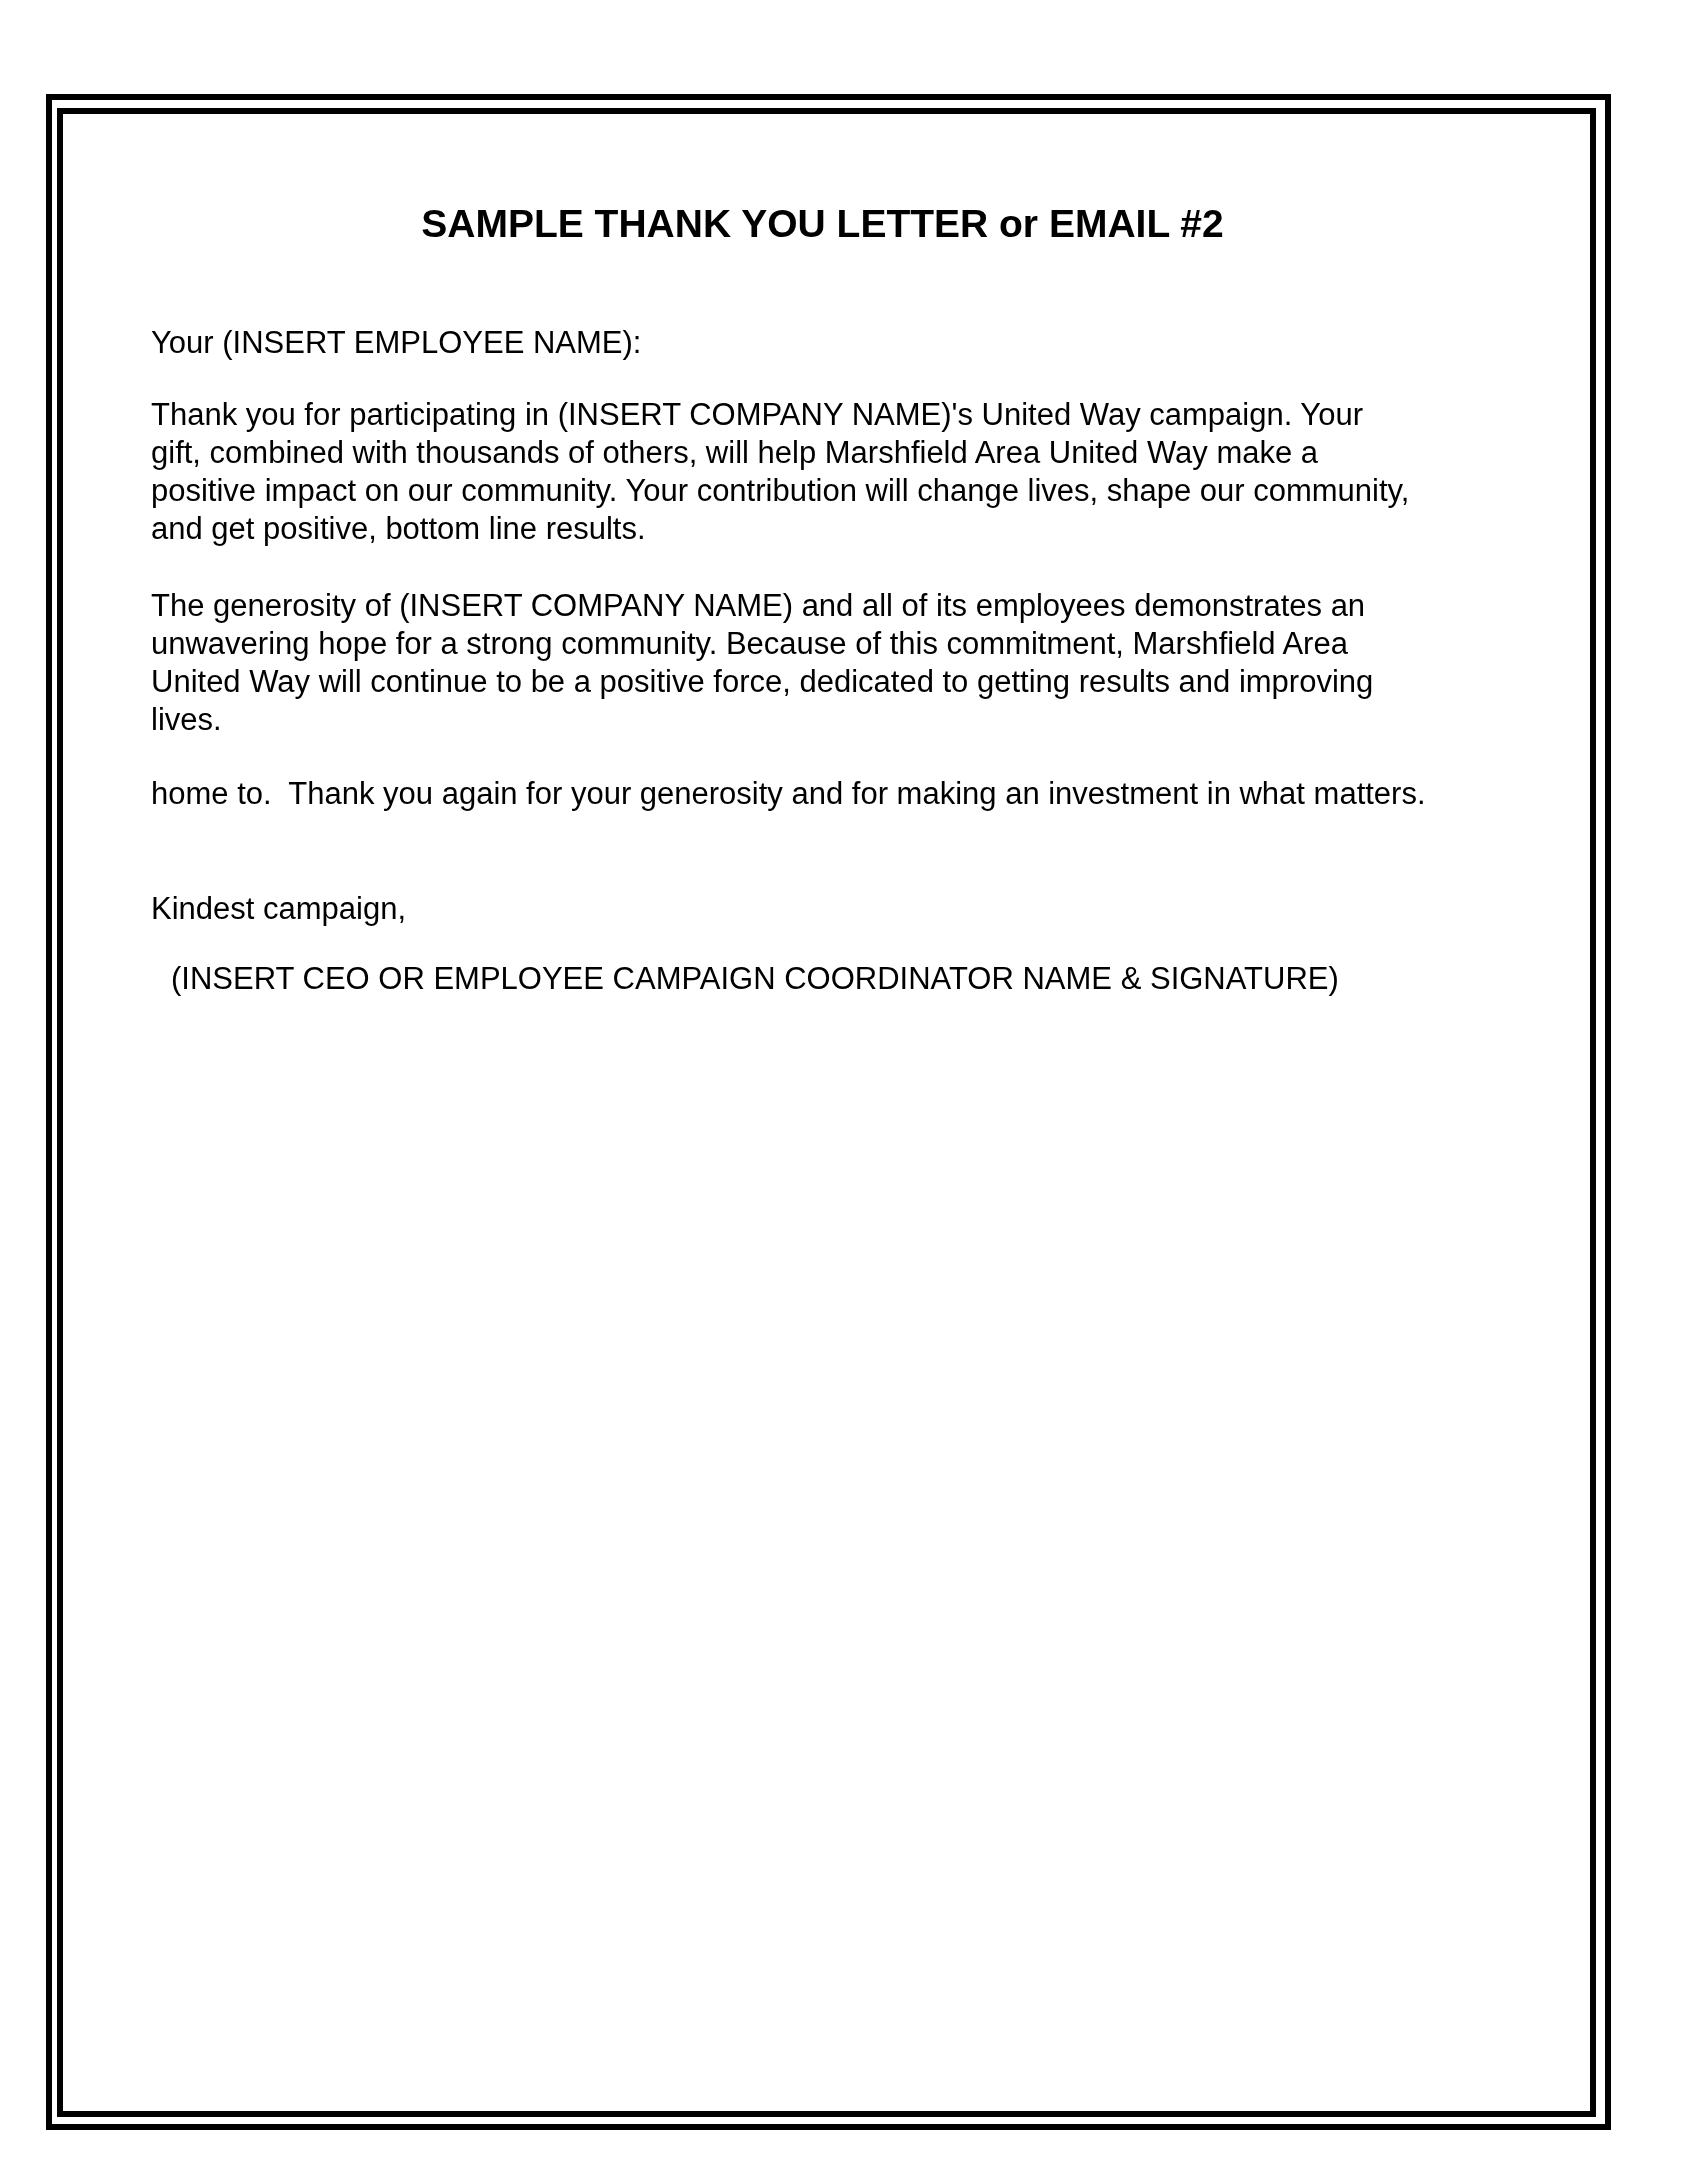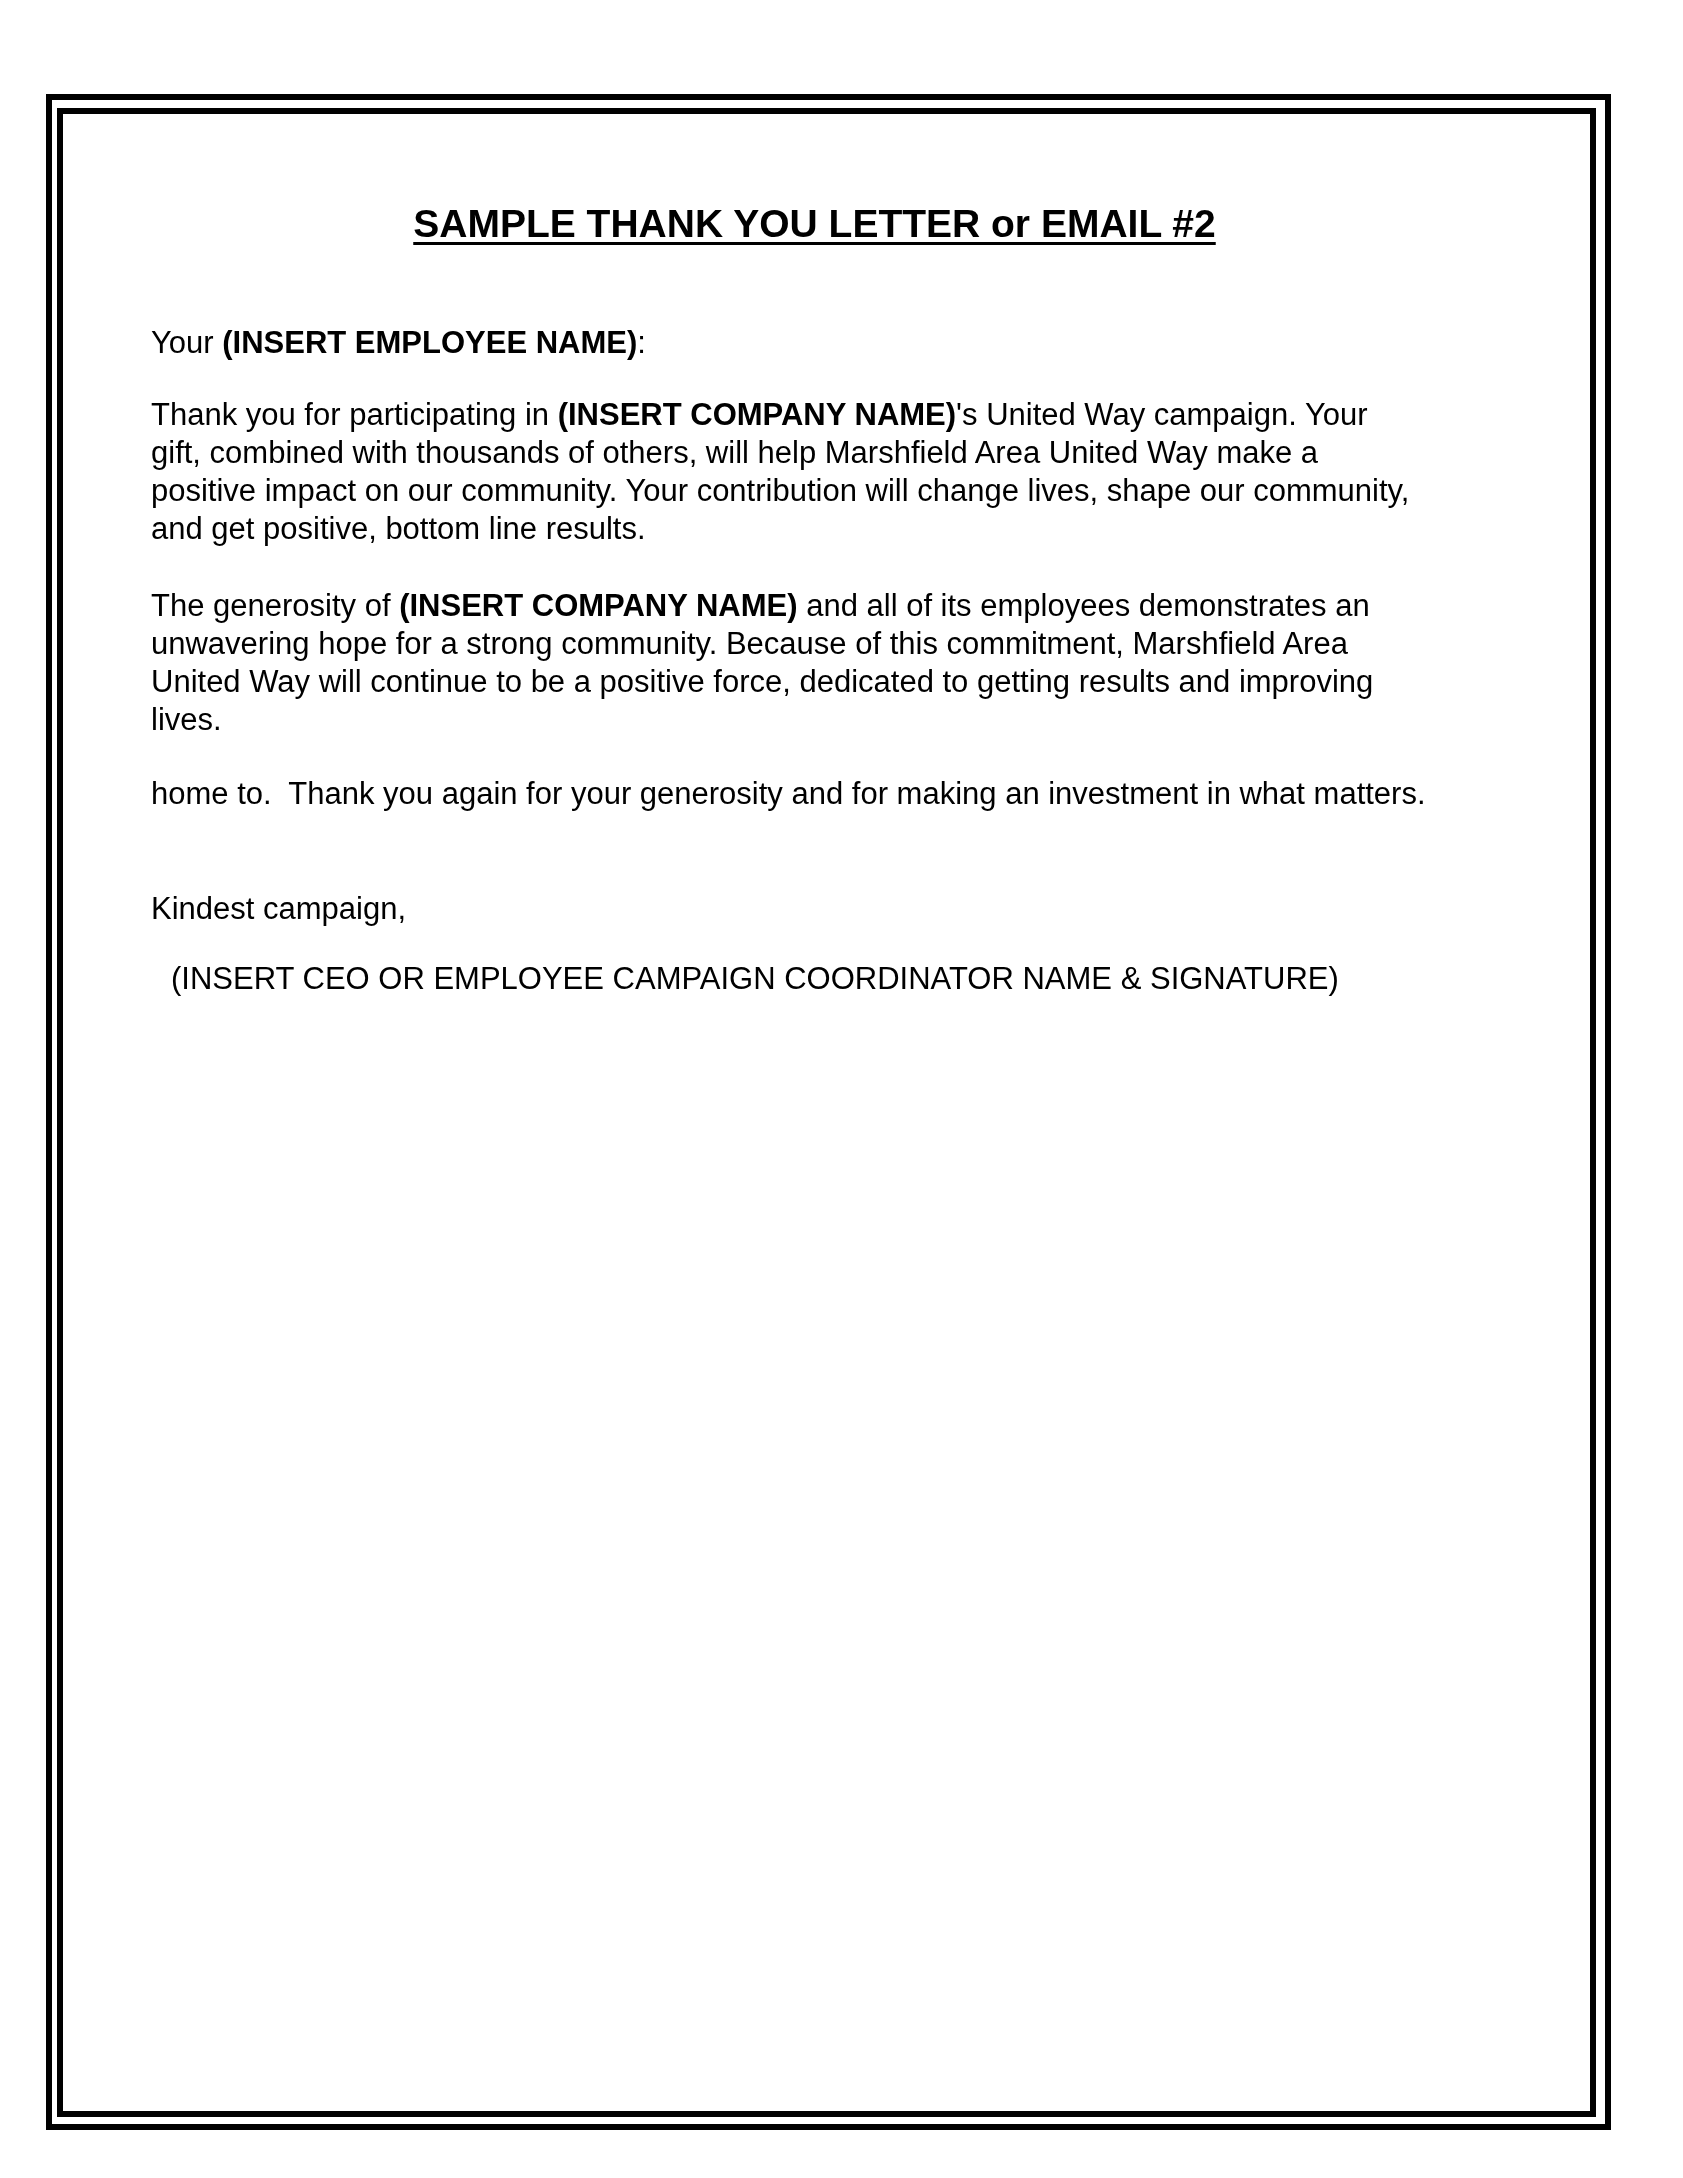--- a/index.html
+++ b/index.html
@@ -2,28 +2,28 @@
 <html><head>
 <meta charset="utf-8">
 <style>
   html, body { margin: 0; padding: 0; background: #ffffff; }
   body { width: 1683px; height: 2178px; position: relative; overflow: hidden;
          font-family: "Liberation Sans", sans-serif; color: #000; }
   .outer-border { position: absolute; left: 46px; top: 94px; width: 1565px; height: 2036px;
                   box-sizing: border-box; border: 6px solid #000; }
   .inner-border { position: absolute; left: 57px; top: 108px; width: 1539px; height: 2009px;
                   box-sizing: border-box; border: 6px solid #000; }
-  .title { position: absolute; left: 45px; width: 1539px; top: 204px; text-align: center;
+  .title { position: absolute; left: 53px; width: 1539px; top: 204px; text-align: center;
            font-size: 39px; line-height: 39px; font-weight: bold; margin: 0;
-           text-decoration: underline; text-decoration-thickness: 3px; text-underline-offset: 5px;
+           text-decoration-thickness: 3px; text-underline-offset: 5px;
            white-space: pre; }
   .block { position: absolute; left: 151px; margin: 0; font-size: 31px; line-height: 38px;
            white-space: pre; }
   .line { display: block; white-space: pre; }
-  b { font-weight: bold; }
+  b { font-weight: normal; }
 </style>
 </head>
 <body>
 
 <div class="outer-border"></div>
 <div class="inner-border"></div>
 
 <h1 class="title">SAMPLE THANK YOU LETTER or EMAIL #2</h1>
 
 <p class="block" style="top:324px;"><span>Your </span><b>(INSERT EMPLOYEE NAME)</b><span>:</span></p>

